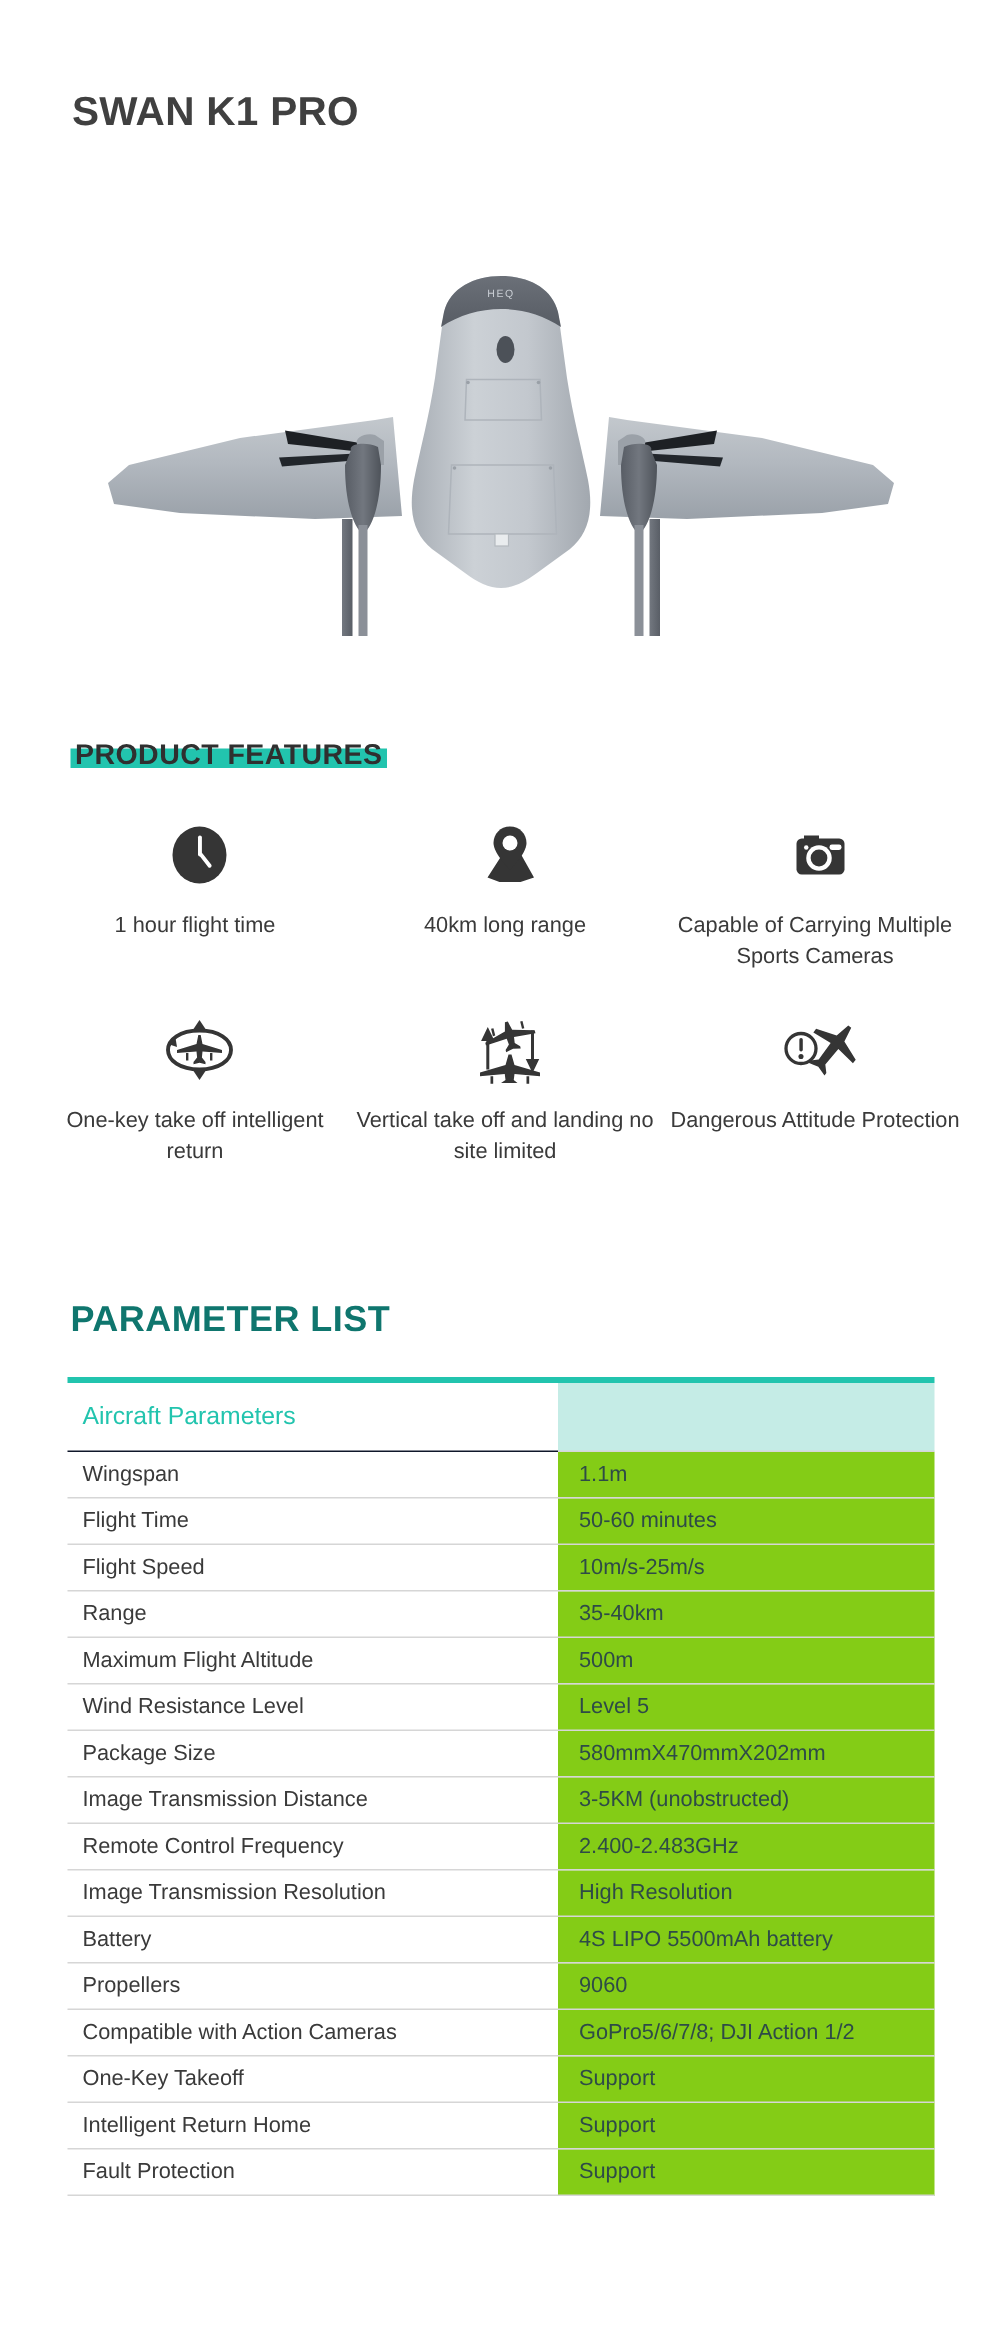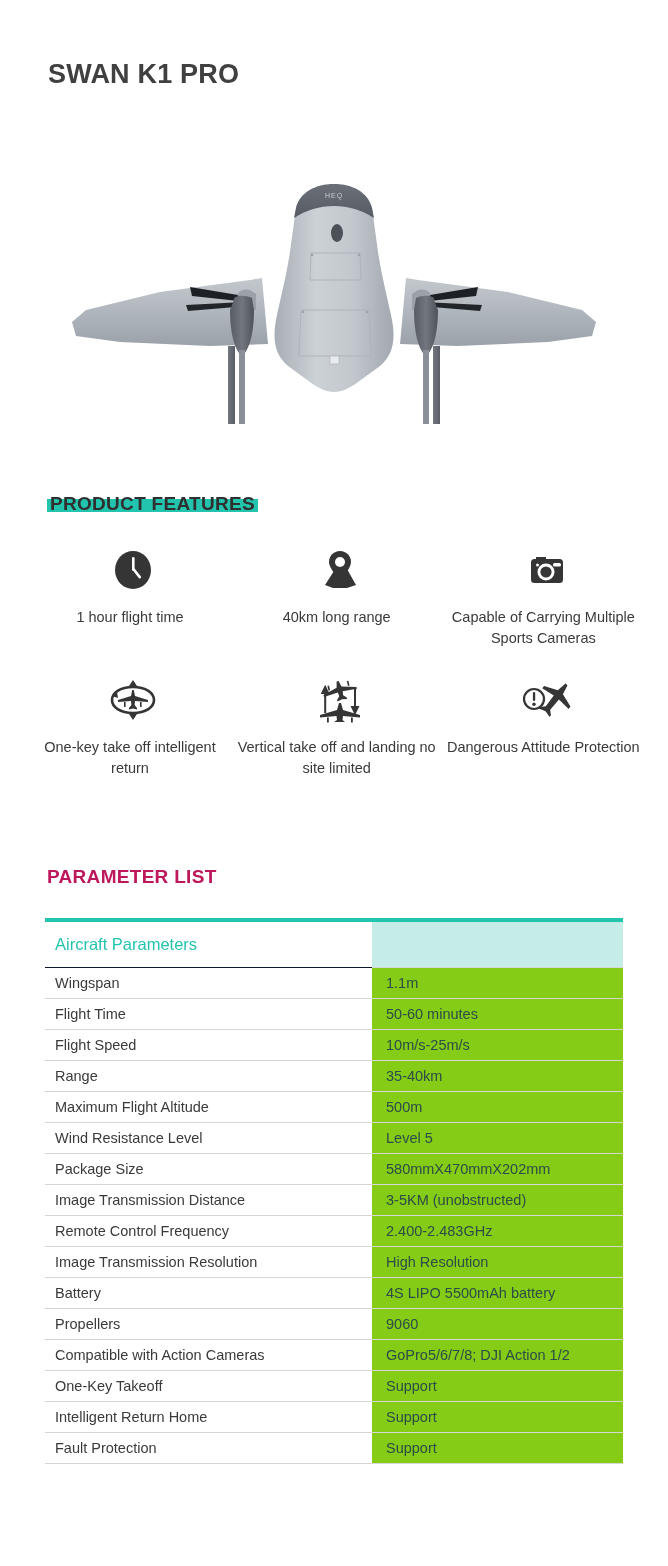--- a/index.html
+++ b/index.html
@@ -121,23 +121,23 @@
     color: #3a3a3a;
     line-height: 21px;
     max-width: 200px;
   }
 
   
   .param-heading {
     position: absolute;
     left: 47px;
     top: 866px;
-    font-size: 19px;
+    font-size: 24px;
     font-weight: bold;
-    color: #be185d;
+    color: #0f766e;
     letter-spacing: 0.3px;
   }
   .param-table {
     position: absolute;
     left: 45px;
     top: 918px;
     width: 578px;
     border-collapse: collapse;
     table-layout: fixed;
   }

